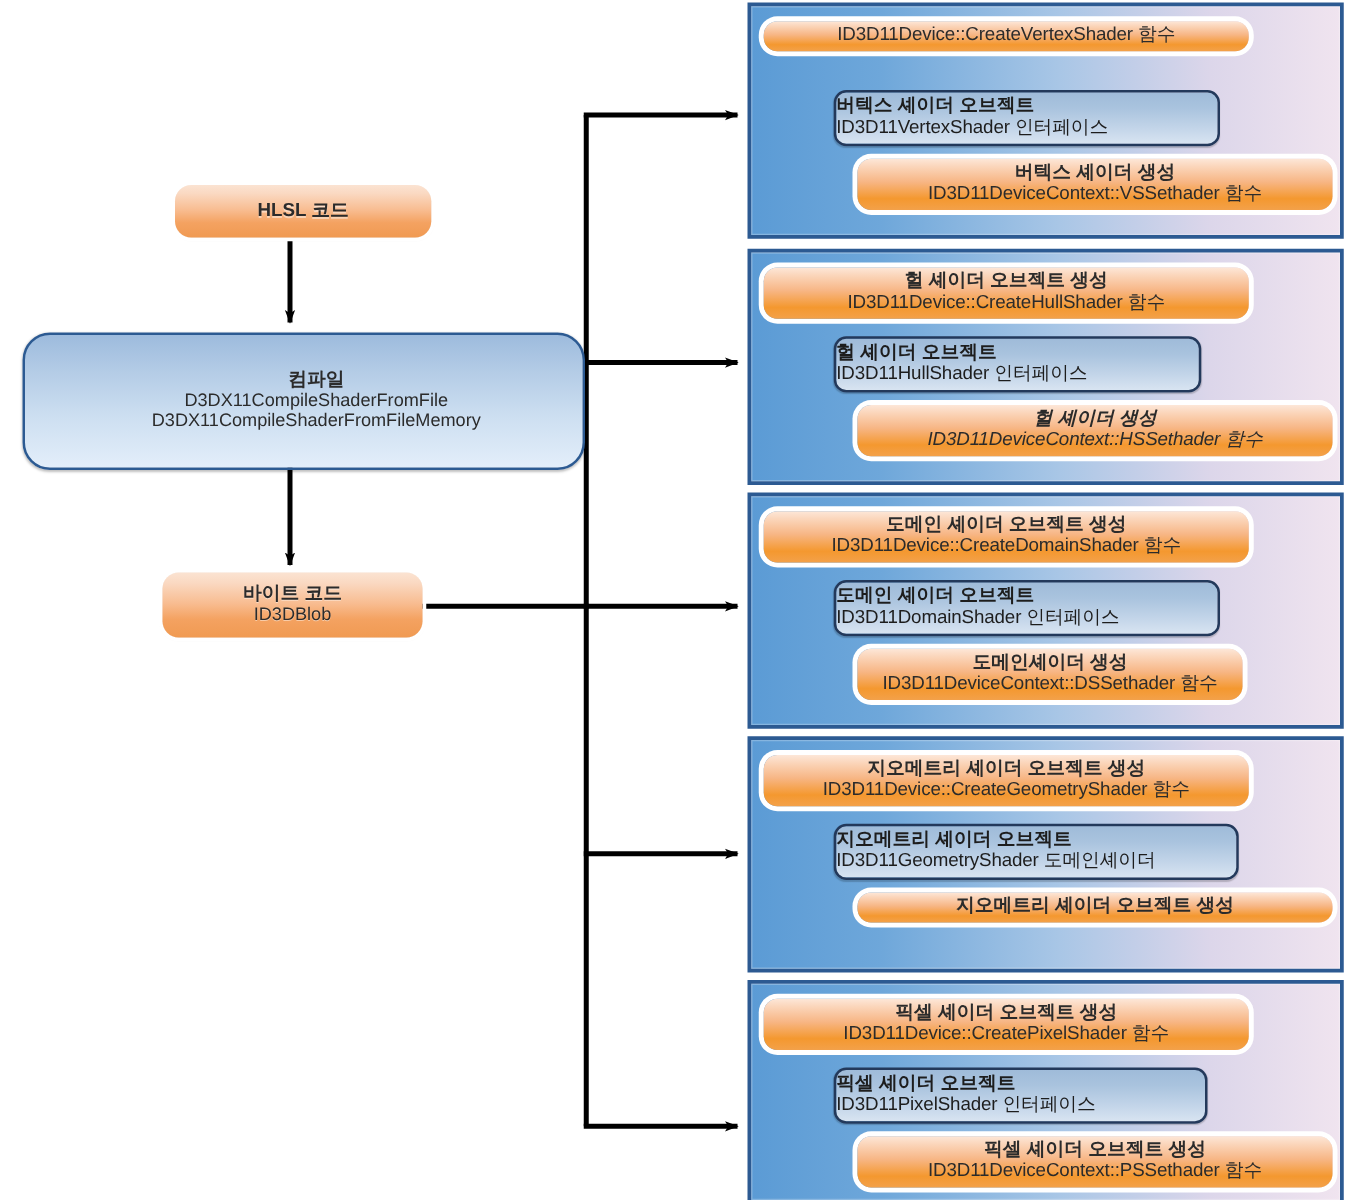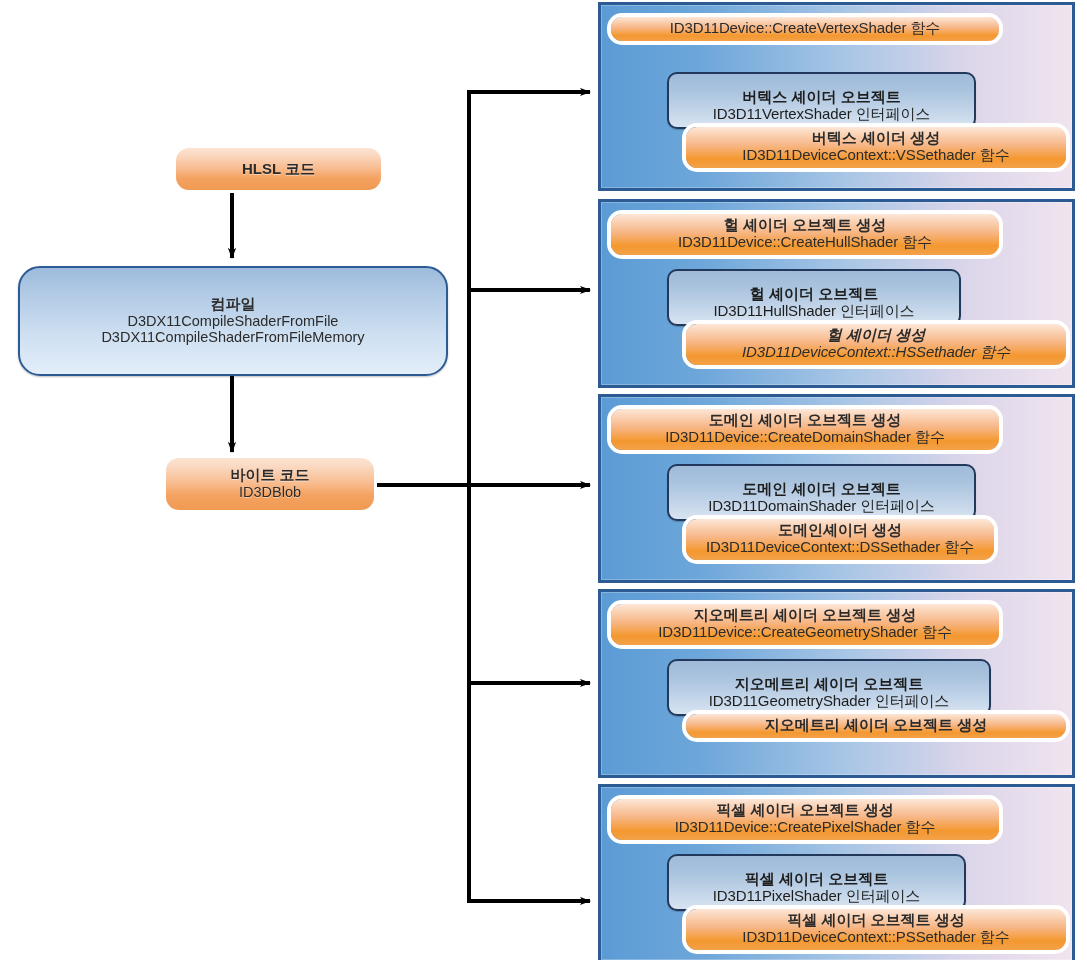--- a/index.html
+++ b/index.html
@@ -37,39 +37,39 @@
                 #f8bc90 48%,
                 #f4a261 72%,
                 #f09a52 100%);
     box-shadow: 0 0 0 3px #ffffff, 0 1px 2px rgba(120,80,40,0.35);
     display: flex;
     flex-direction: column;
     align-items: center;
     justify-content: center;
     color: #2b2b2b;
     text-shadow: 0 1px 0 rgba(255,255,255,0.45);
-    margin-left: 36px;
   }
 
   
   .box-blue-big {
     position: absolute;
     border-radius: 22px;
     border: 2px solid #2c5a92;
     background: linear-gradient(to bottom,
                 #9dbbdd 0%,
                 #b4cce6 28%,
                 #cddff1 62%,
                 #e3eefa 100%);
     display: flex;
     flex-direction: column;
     align-items: center;
     justify-content: center;
     color: #2b2b2b;
     box-shadow: 0 1px 2px rgba(0,0,0,0.25);
+    padding-left: 20px;
   }
 
   
   .group {
     position: absolute;
     border: 3px solid #2c5a92;
     background: linear-gradient(to right,
                 #5b9bd5 0%,
                 #6ea7da 22%,
                 #a8c6e6 52%,
@@ -98,22 +98,21 @@
   .bar-blue {
     position: absolute;
     border-radius: 10px;
     border: 2px solid #23395b;
     background: linear-gradient(to bottom,
                 #9fbbd9 0%,
                 #a9c3de 30%,
                 #c3d5e9 70%,
                 #d8e4f1 100%);
     color: #1d1d1d;
-    padding: 15px 0 4px 0;
-    text-align: center;
+    padding: 3px 0 4px 0;
     box-shadow: 0 1px 1px rgba(0,0,0,0.2);
   }
 
   .t-main { font-size: 15px; font-weight: 600; }
   .t-sub  { font-size: 15px; font-weight: 500; letter-spacing: -0.1px; }
   .t-mono { font-size: 14.5px; font-weight: 500; }
 
   .connectors {
     position: absolute;
     left: 0; top: 0;
@@ -208,21 +207,21 @@
     </div>
   </div>
 
   <div class="group" style="left:598px; top:589px; width:471px; height:183px;">
     <div class="bar-orange" style="left:10px; top:12px; width:388px;">
       <span class="node-line t-main">지오메트리 셰이더 오브젝트 생성</span>
       <span class="node-line t-sub">ID3D11Device::CreateGeometryShader 함수</span>
     </div>
     <div class="bar-blue" style="left:66px; top:67px; width:320px;">
       <span class="node-line t-main">지오메트리 셰이더 오브젝트</span>
-      <span class="node-line t-sub">ID3D11GeometryShader 인터페이스</span>
+      <span class="node-line t-sub">ID3D11GeometryShader 도메인셰이더</span>
     </div>
     <div class="bar-orange" style="left:85px; top:122px; width:380px;">
       <span class="node-line t-main">지오메트리 셰이더 오브젝트 생성</span>
     </div>
   </div>
 
   <div class="group" style="left:598px; top:784px; width:471px; height:173px;">
     <div class="bar-orange" style="left:10px; top:12px; width:388px;">
       <span class="node-line t-main">픽셀 셰이더 오브젝트 생성</span>
       <span class="node-line t-sub">ID3D11Device::CreatePixelShader 함수</span>

